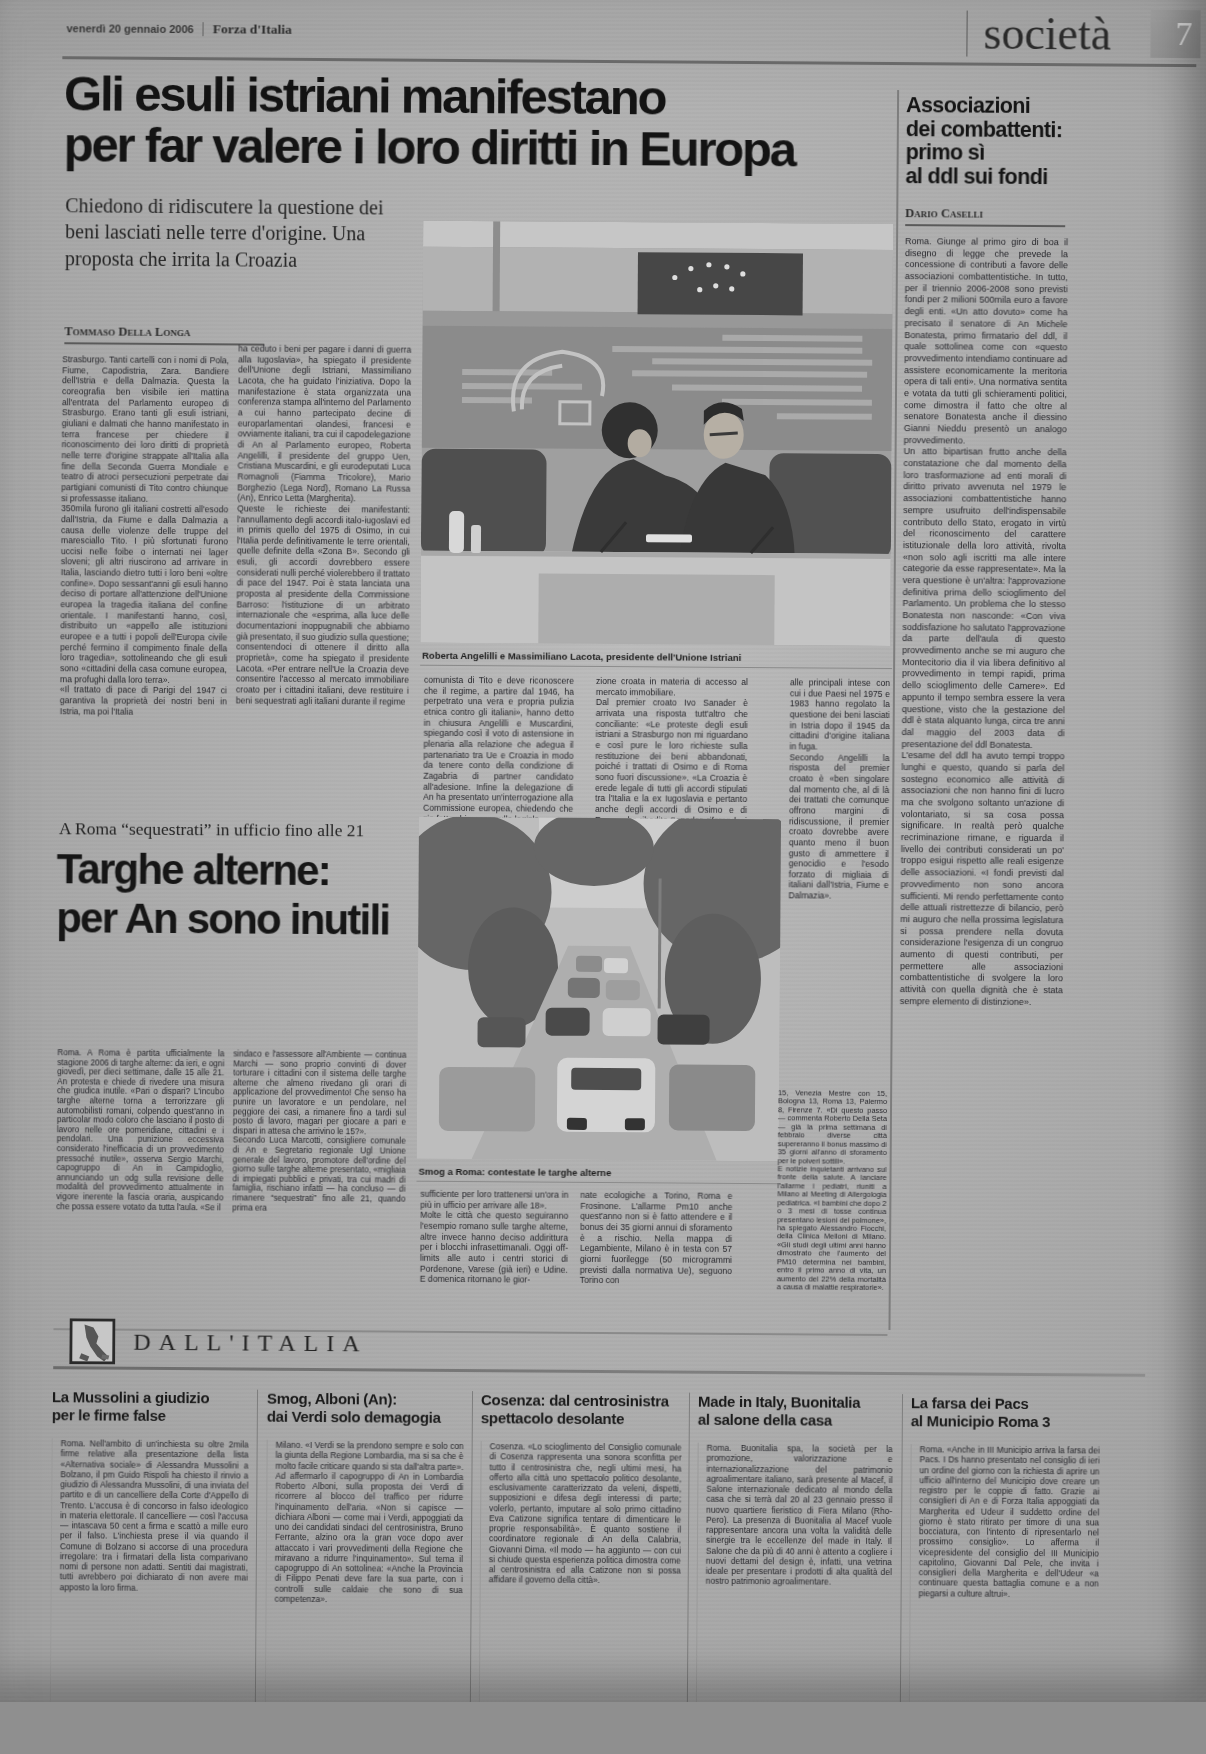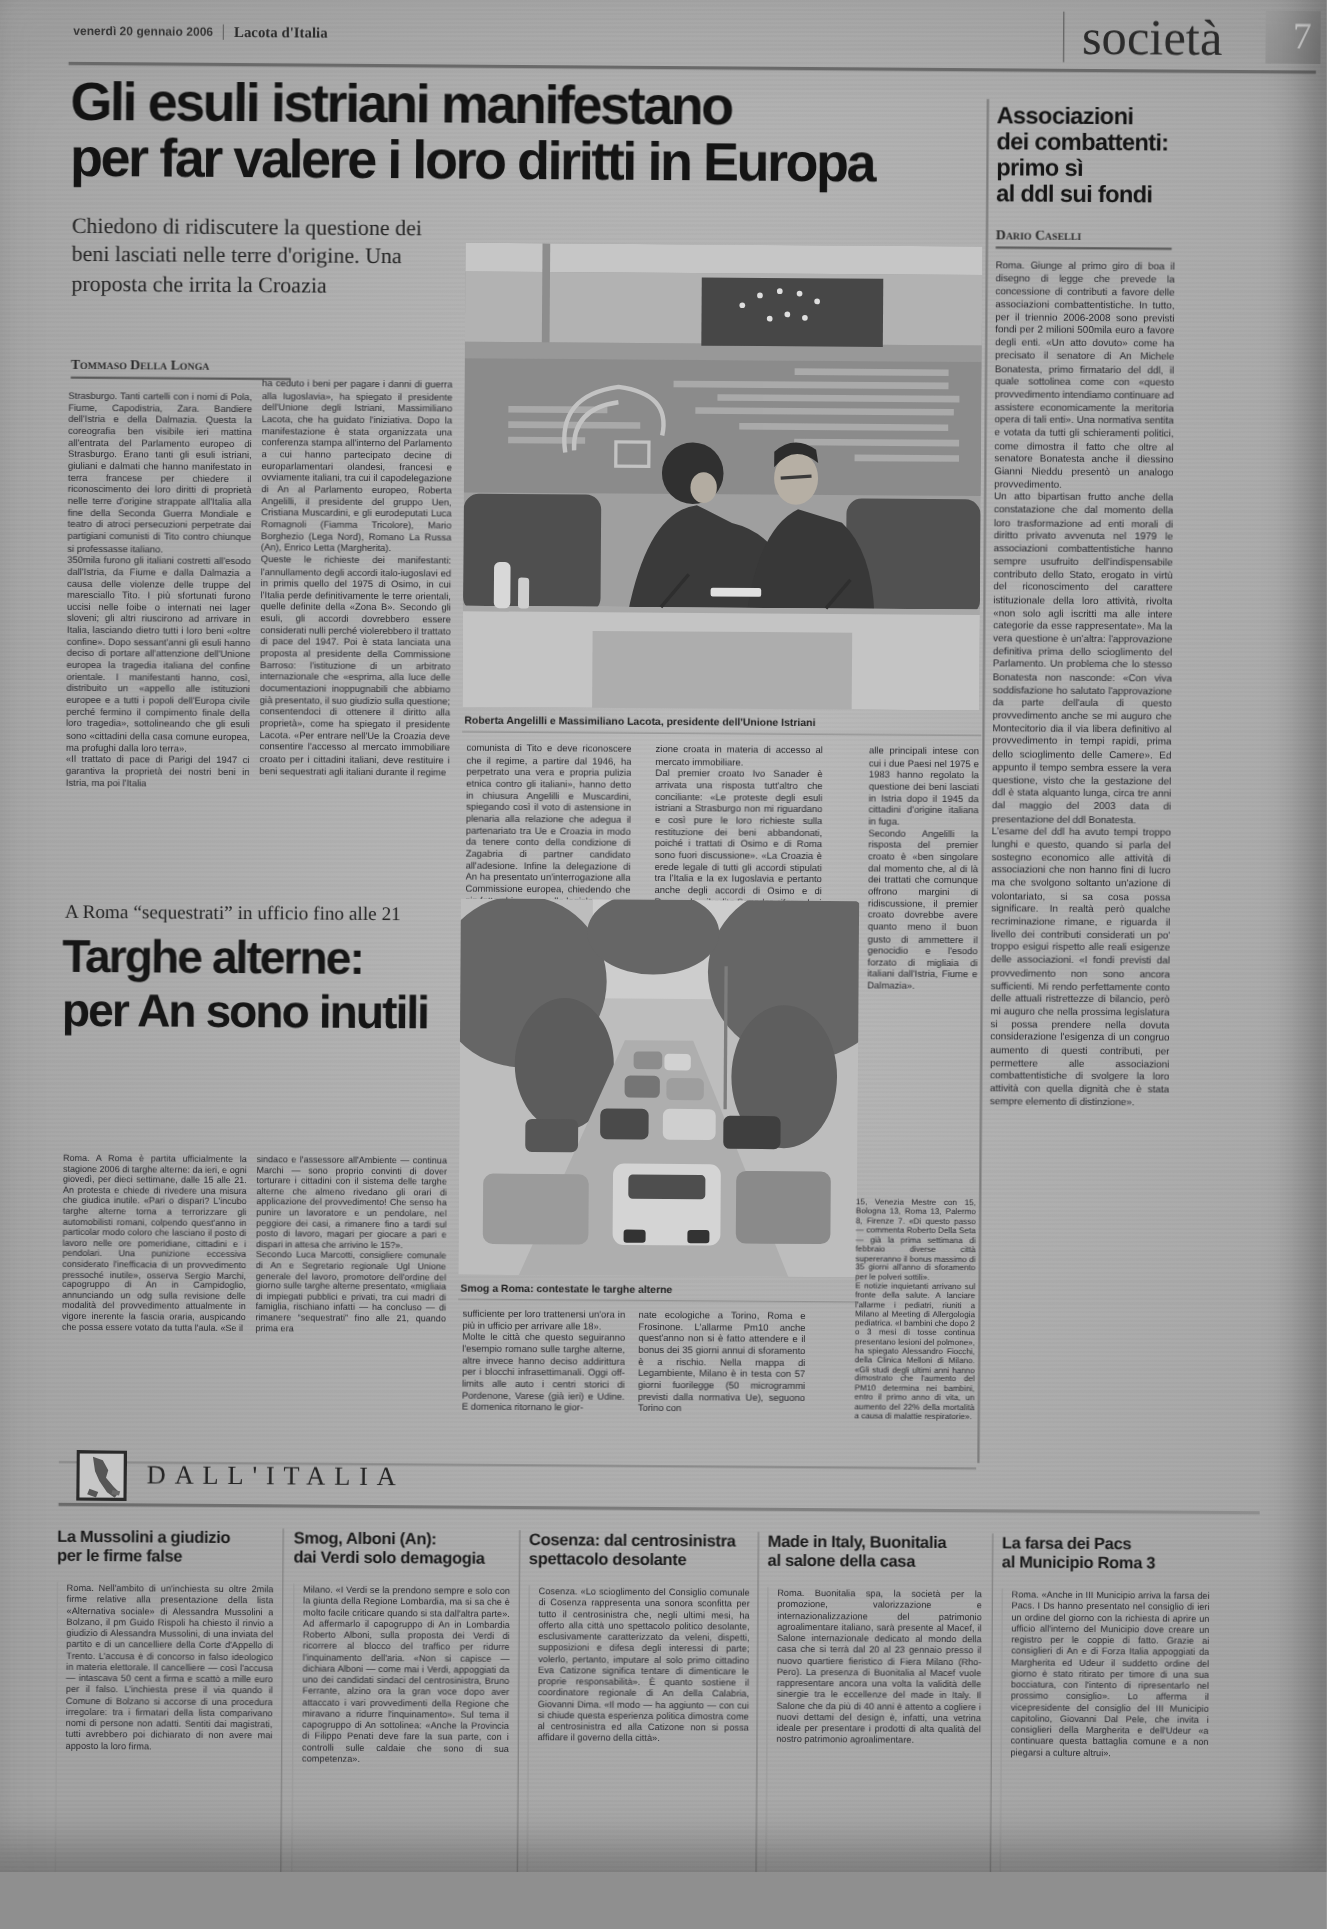--- a/index.html
+++ b/index.html
@@ -49,21 +49,21 @@
 </style>
 </head>
 <body>
 
 <div class="sheet">
  <div class="tilt">
 
   <div class="abs hdate" style="left:62px;top:24px;">
     <span>venerdì 20 gennaio 2006</span>
     <span class="hsep"></span>
-    <span class="hmast">Lacota d'Italia</span>
+    <span class="hmast">Forza d'Italia</span>
   </div>
   <div class="abs section-word" style="left:962px;top:8px;">società</div>
   <div class="abs pagebox" style="left:1146px;top:6px;width:50px;height:48px;">
     <span class="pagenum">7</span>
   </div>
   <div class="abs hrule" style="left:58px;top:60px;width:1134px;height:2.5px;"></div>
 
   <div class="abs h1" style="left:60px;top:72px;width:840px;">Gli esuli istriani manifestano
 per far valere i loro diritti in Europa</div>
   <div class="abs stand" style="left:62px;top:196px;width:350px;">Chiedono di ridiscutere la questione dei beni lasciati nelle terre d'origine. Una proposta che irrita la Croazia</div>

